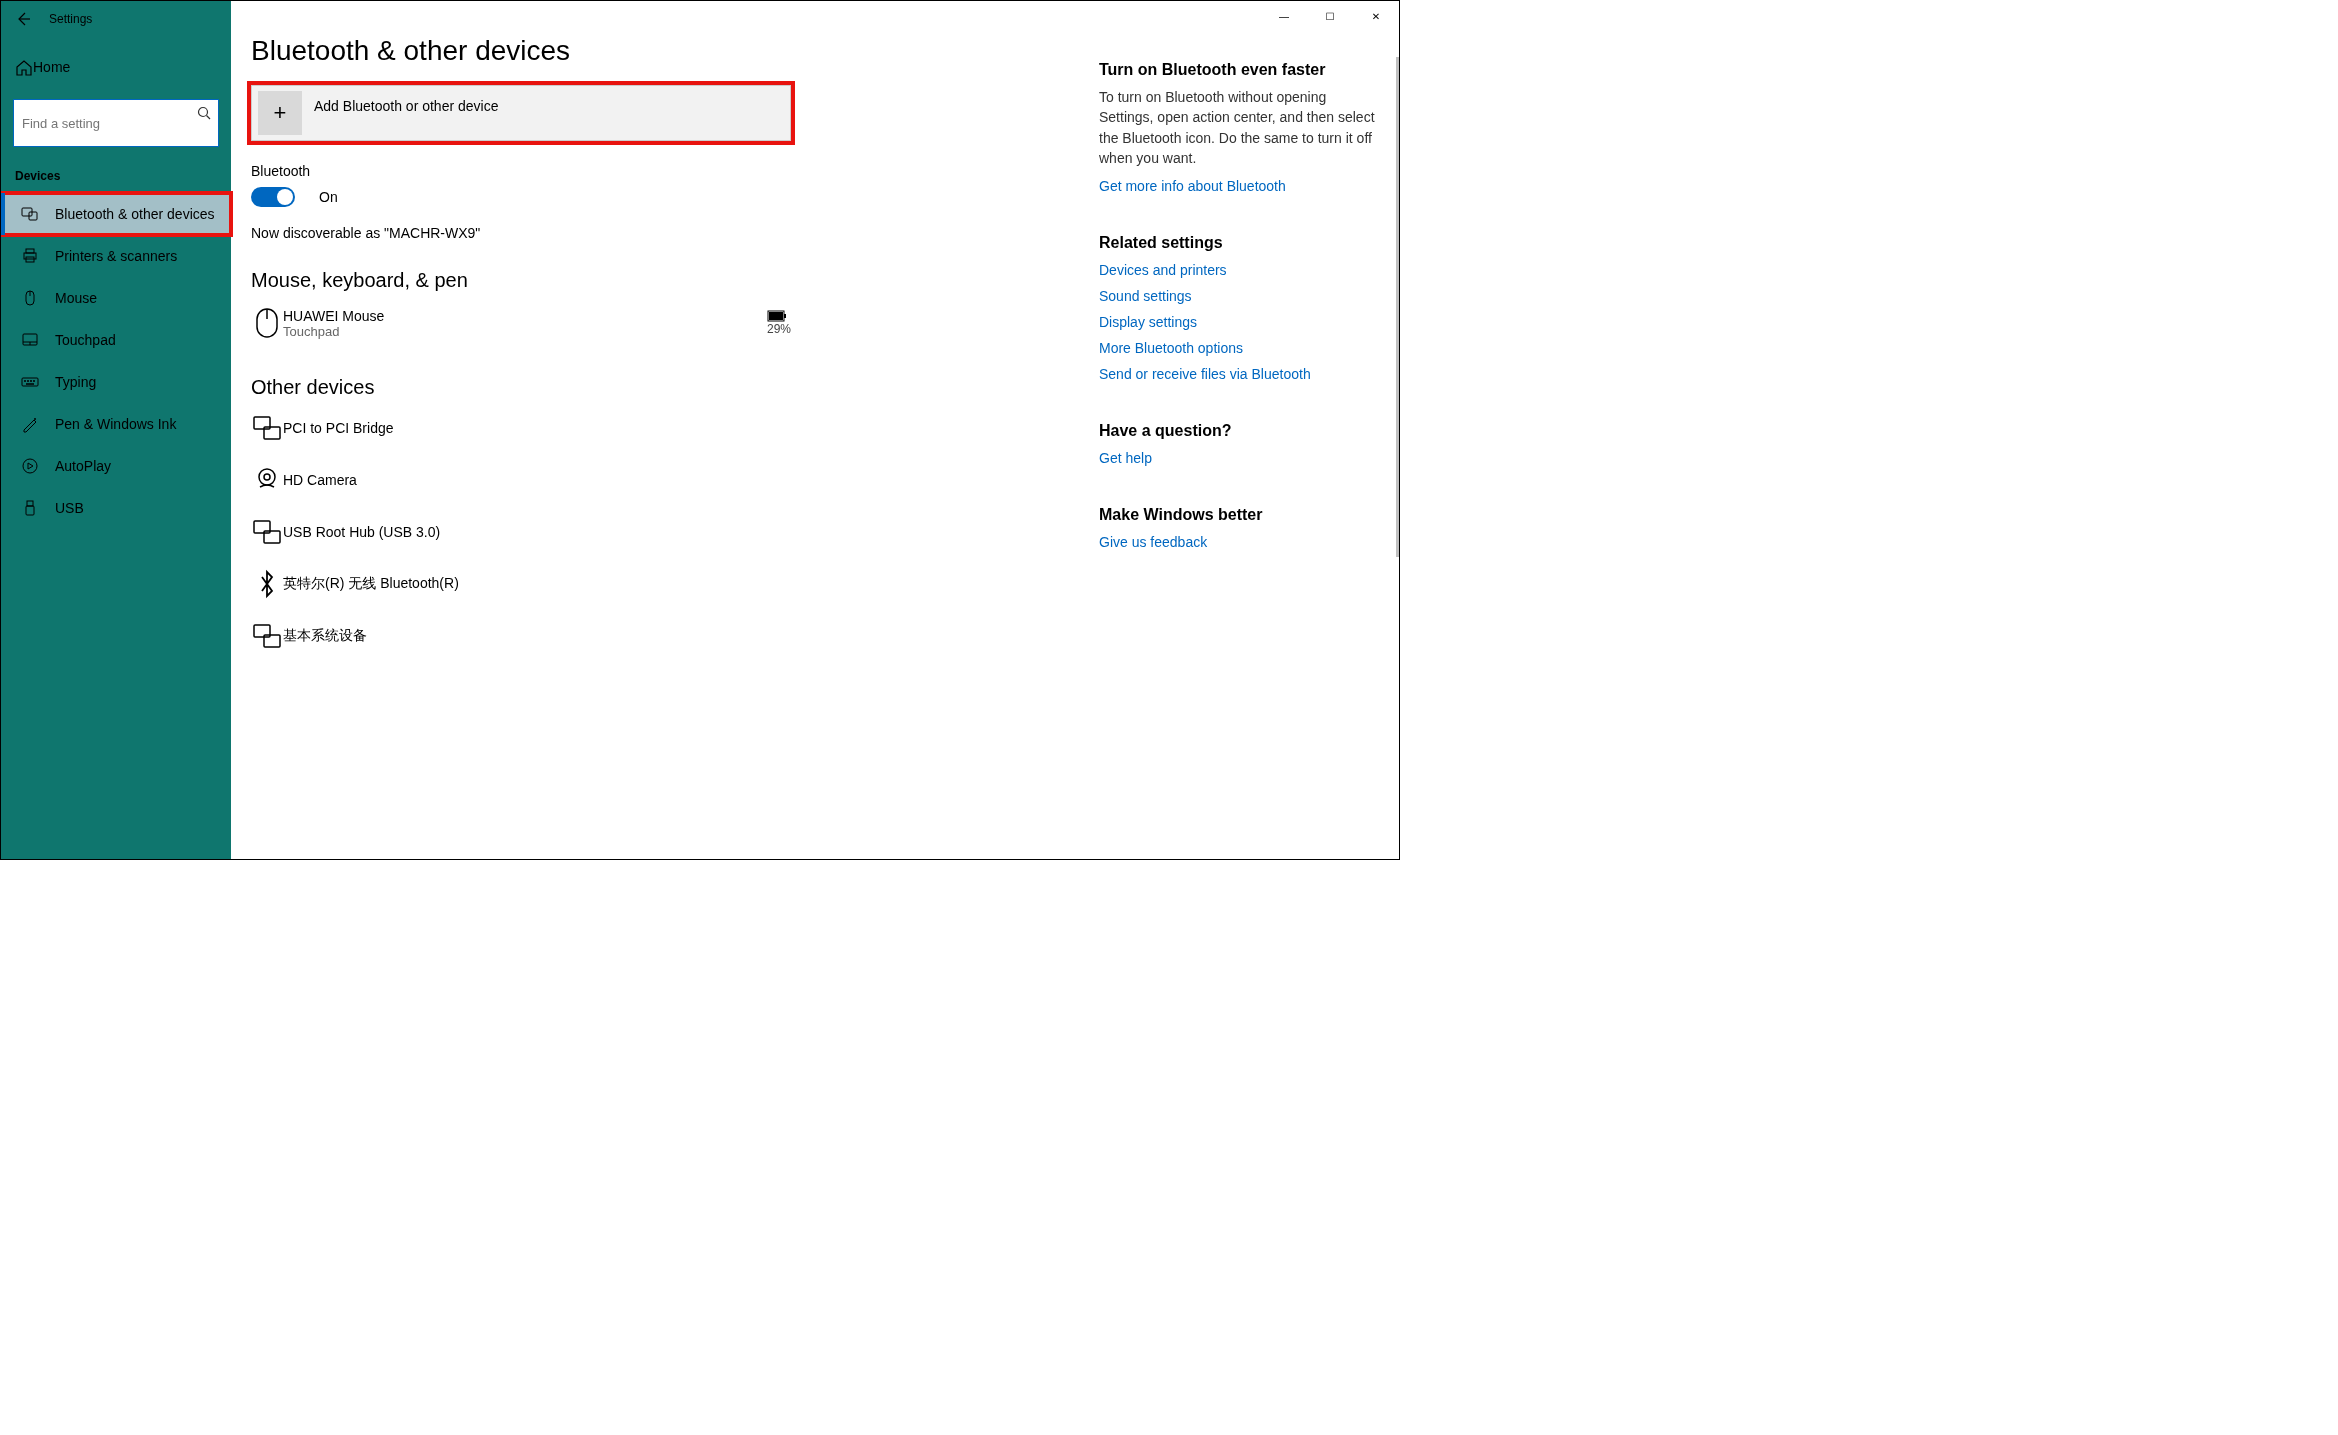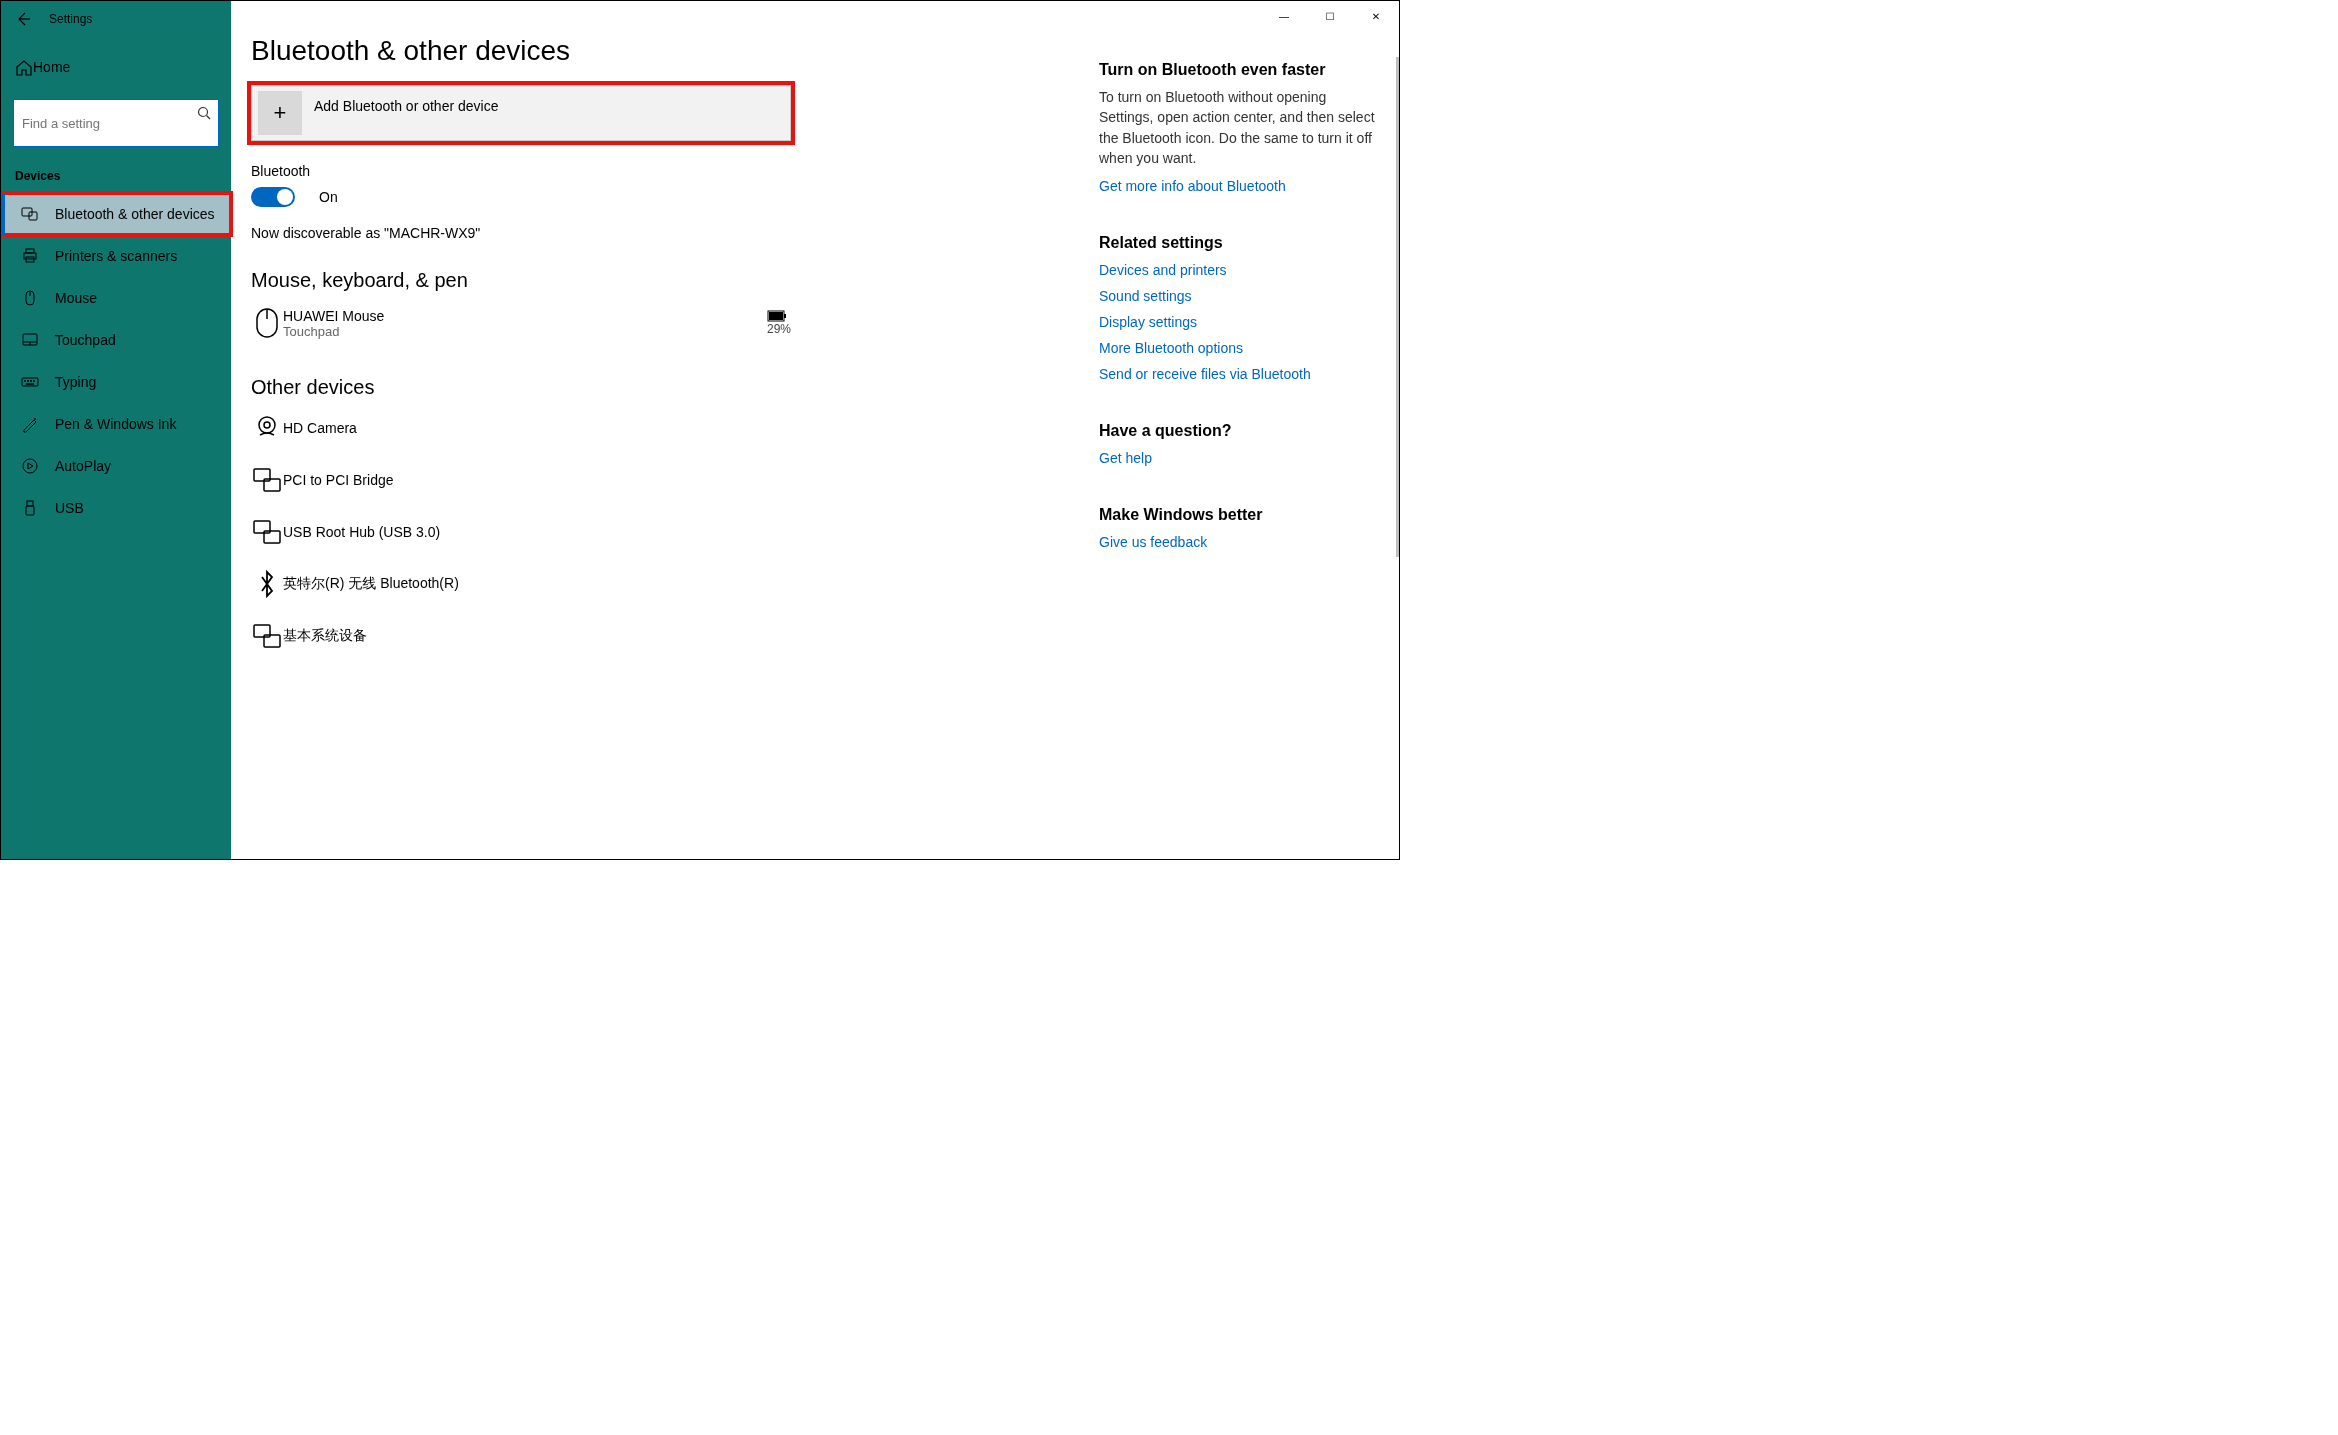--- a/index.html
+++ b/index.html
@@ -216,39 +216,39 @@
         </div>
       <div>29%</div>
     </div>
   </div>
 
   <div class="subhead">Other devices</div>
 
   <div class="device-row">
     <div class="dev-ic">
         <svg width="30" height="30" viewBox="0 0 30 30">
+          <rect x="2" y="4" width="16" height="12" rx="1" fill="none" stroke="#000" stroke-width="1.5"></rect>
+          <rect x="12" y="14" width="16" height="12" rx="1" fill="none" stroke="#000" stroke-width="1.5"></rect>
+        </svg>
+      </div>
+    <div class="dev-info">
+        <div class="dev-name">PCI to PCI Bridge</div>
+      </div>
+  </div>
+
+  <div class="device-row">
+    <div class="dev-ic">
+        <svg width="30" height="30" viewBox="0 0 30 30">
           <circle cx="15" cy="12" r="8" fill="none" stroke="#000" stroke-width="1.5"></circle>
           <circle cx="15" cy="12" r="3" fill="none" stroke="#000" stroke-width="1.5"></circle>
           <path d="M8 22 Q15 18 22 22" fill="none" stroke="#000" stroke-width="1.5"></path>
         </svg>
       </div>
     <div class="dev-info">
         <div class="dev-name">HD Camera</div>
-      </div>
-  </div>
-
-  <div class="device-row">
-    <div class="dev-ic">
-        <svg width="30" height="30" viewBox="0 0 30 30">
-          <rect x="2" y="4" width="16" height="12" rx="1" fill="none" stroke="#000" stroke-width="1.5"></rect>
-          <rect x="12" y="14" width="16" height="12" rx="1" fill="none" stroke="#000" stroke-width="1.5"></rect>
-        </svg>
-      </div>
-    <div class="dev-info">
-        <div class="dev-name">PCI to PCI Bridge</div>
       </div>
   </div>
 
   <div class="device-row">
     <div class="dev-ic">
         <svg width="30" height="30" viewBox="0 0 30 30">
           <rect x="2" y="4" width="16" height="12" rx="1" fill="none" stroke="#000" stroke-width="1.5"></rect>
           <rect x="12" y="14" width="16" height="12" rx="1" fill="none" stroke="#000" stroke-width="1.5"></rect>
         </svg>
       </div>

